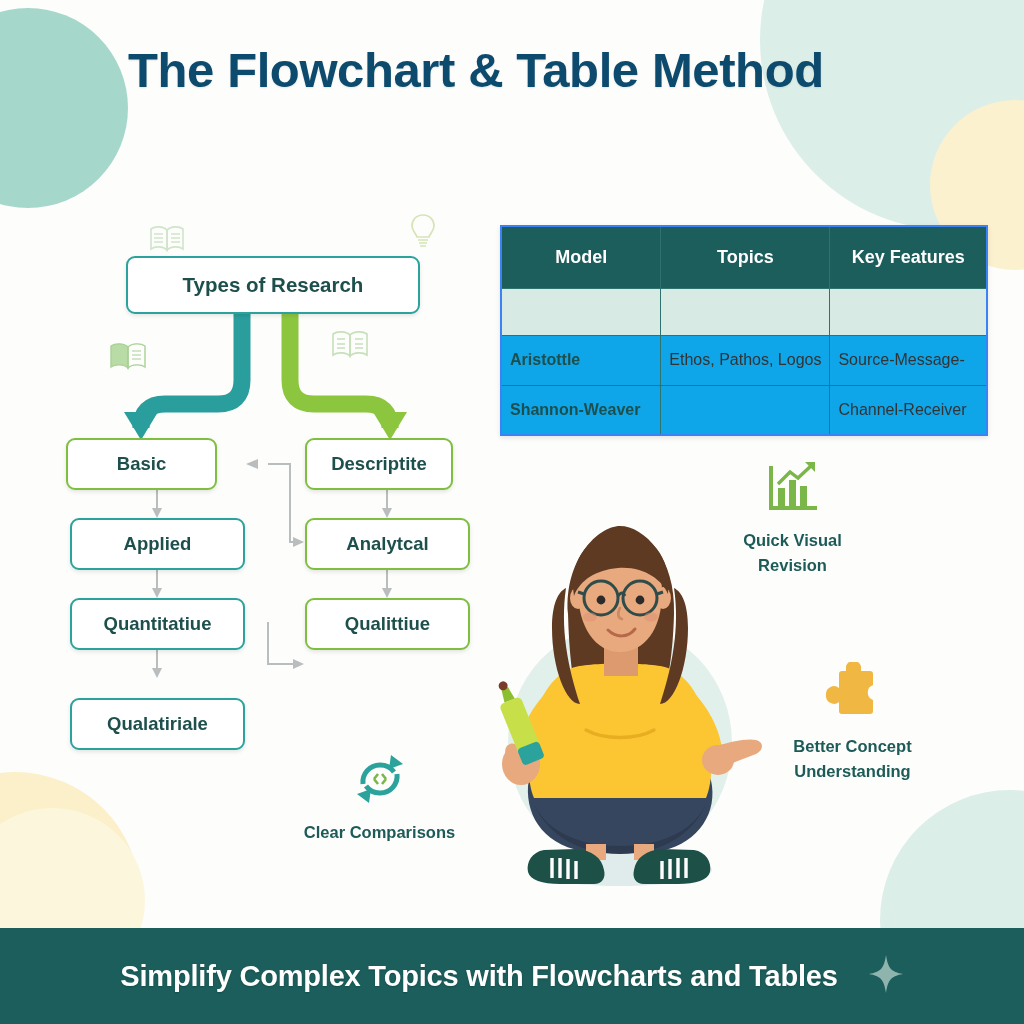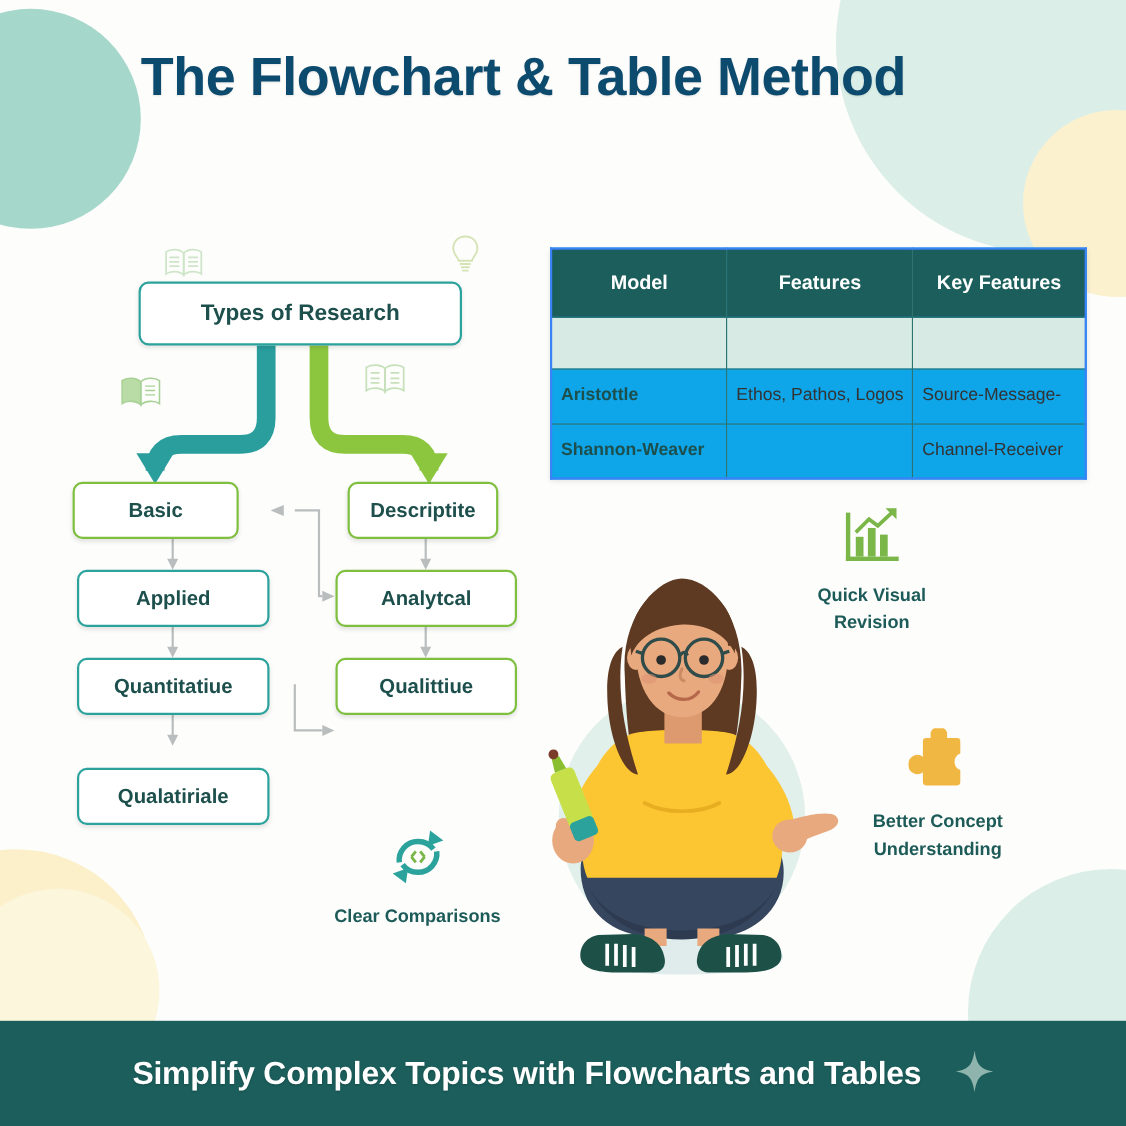--- a/index.html
+++ b/index.html
@@ -45,21 +45,21 @@
     box-shadow:0 2px 4px rgba(0,0,0,.10);
   }
   .node.green { border-color:#7fbf3f; }
   #node-root { left:126px; top:66px; width:294px; height:58px; font-size:20.5px; }
 
   #node-basic        { left: 66px; top:248px; width:151px; height:52px; }
   #node-applied      { left: 70px; top:328px; width:175px; height:52px; }
   #node-quantitative { left: 70px; top:408px; width:175px; height:52px; }
   #node-qualitative  { left: 70px; top:508px; width:175px; height:52px; }
 
-  #node-descriptive  { left:316px; top:248px; width:137px; height:52px; }
+  #node-descriptive  { left:305px; top:248px; width:148px; height:52px; }
   #node-analytical   { left:305px; top:328px; width:165px; height:52px; }
   #node-qualit2      { left:305px; top:408px; width:165px; height:52px; }
 
   #flow-svg { position:absolute; left:0; top:0; width:480px; height:570px; }
 
   
   #comparison-table {
     position:absolute; left:480px; top:225px; width:488px;
     border-collapse:collapse;
     border:2px solid #3b82f6;
@@ -220,21 +220,21 @@
   </div>
   <div class="node green" id="node-qualit2">
     <span>Qualittiue</span>
   </div>
 </div>
 
 <table id="comparison-table">
   <thead>
     <tr>
       <th class="col-model">Model</th>
-      <th class="col-thinker">Features</th>
+      <th class="col-thinker">Topics</th>
       <th class="col-features">Key Features</th>
     </tr>
   </thead>
   <tbody>
     <tr class="spacer">
       <td class="model-cell"></td>
       <td></td>
       <td></td>
     </tr>
     <tr>

